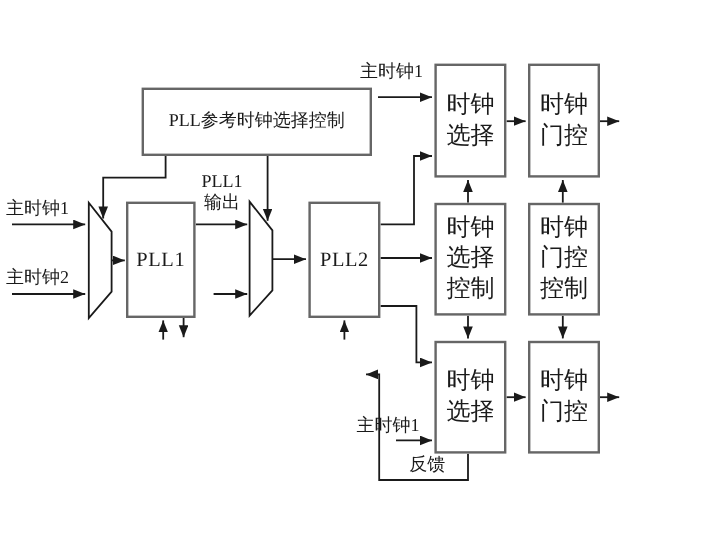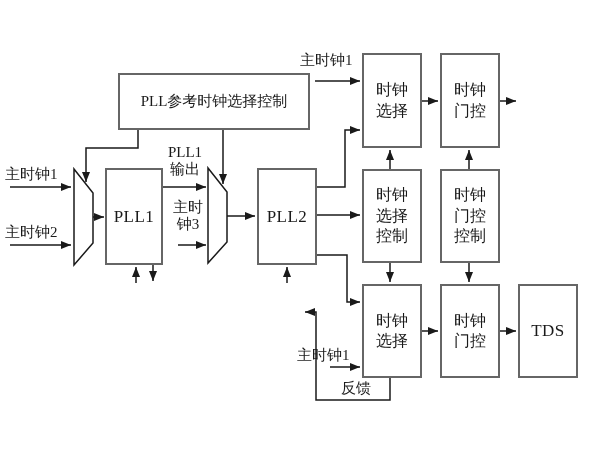--- a/index.html
+++ b/index.html
@@ -7,21 +7,21 @@
     position:relative;width:600px;height:450px;background:#ffffff;
     font-family:"Liberation Serif","DejaVu Serif",serif;
     color:#1a1a1a;overflow:hidden;
   }
   #wires{position:absolute;left:0;top:0;width:600px;height:450px;}
   .box{
     position:absolute;box-sizing:border-box;
     border:2px solid #666666;background:#ffffff;
     display:flex;align-items:center;justify-content:center;
     text-align:center;white-space:pre-line;line-height:1.28;
-    font-size:16px;color:#1a1a1a;
+    font-size:20px;color:#1a1a1a;
   }
   .lbl{
     position:absolute;font-size:15px;line-height:1.15;
     white-space:pre-line;text-align:center;color:#1a1a1a;
   }
   .lbl.left-align{text-align:right;}
   .big{font-size:17px;letter-spacing:.5px;}
   .ref{font-size:15px;}
 </style>
 </head>
@@ -102,31 +102,28 @@
   <div class="box" style="left:440px;top:169px;width:60px;height:94px">时钟
 门控
 控制</div>
 
   <div class="box" style="left:362px;top:284px;width:60px;height:94px">时钟
 选择</div>
 
   <div class="box" style="left:440px;top:284px;width:60px;height:94px">时钟
 门控</div>
 
-  <div class="box big" style="left:518px;top:284px;width:60px;height:94px">TDS</div>
 
   <div class="lbl left-align" style="left:5px;top:166px">主时钟1</div>
 
   <div class="lbl left-align" style="left:5px;top:224px">主时钟2</div>
 
   <div class="lbl" style="left:162px;top:144px;width:46px">PLL1
 输出</div>
 
-  <div class="lbl" style="left:168px;top:199px;width:40px">主时
-钟3</div>
 
   <div class="lbl left-align" style="left:300px;top:52px">主时钟1</div>
 
   <div class="lbl left-align" style="left:297px;top:347px">主时钟1</div>
 
   <div class="lbl" style="left:336px;top:380px;width:40px">反馈</div>
 
 </div>
 
 </body></html>

